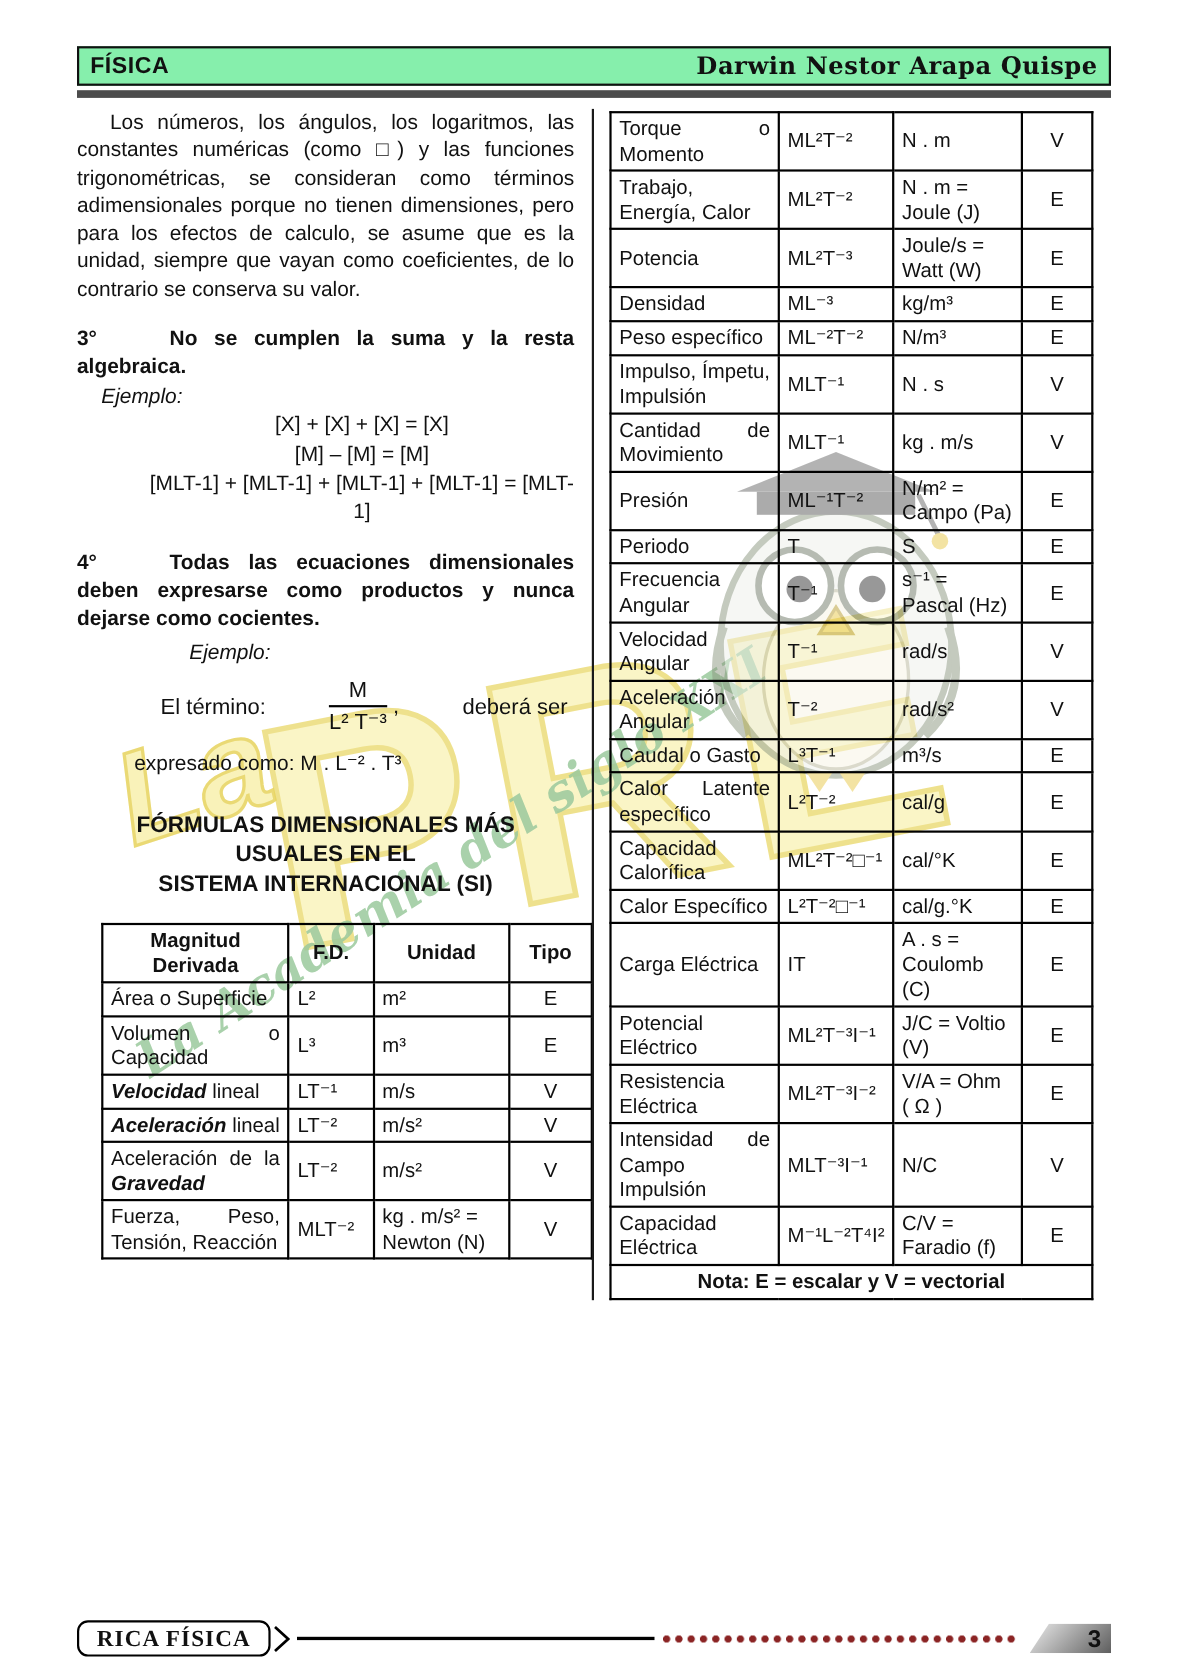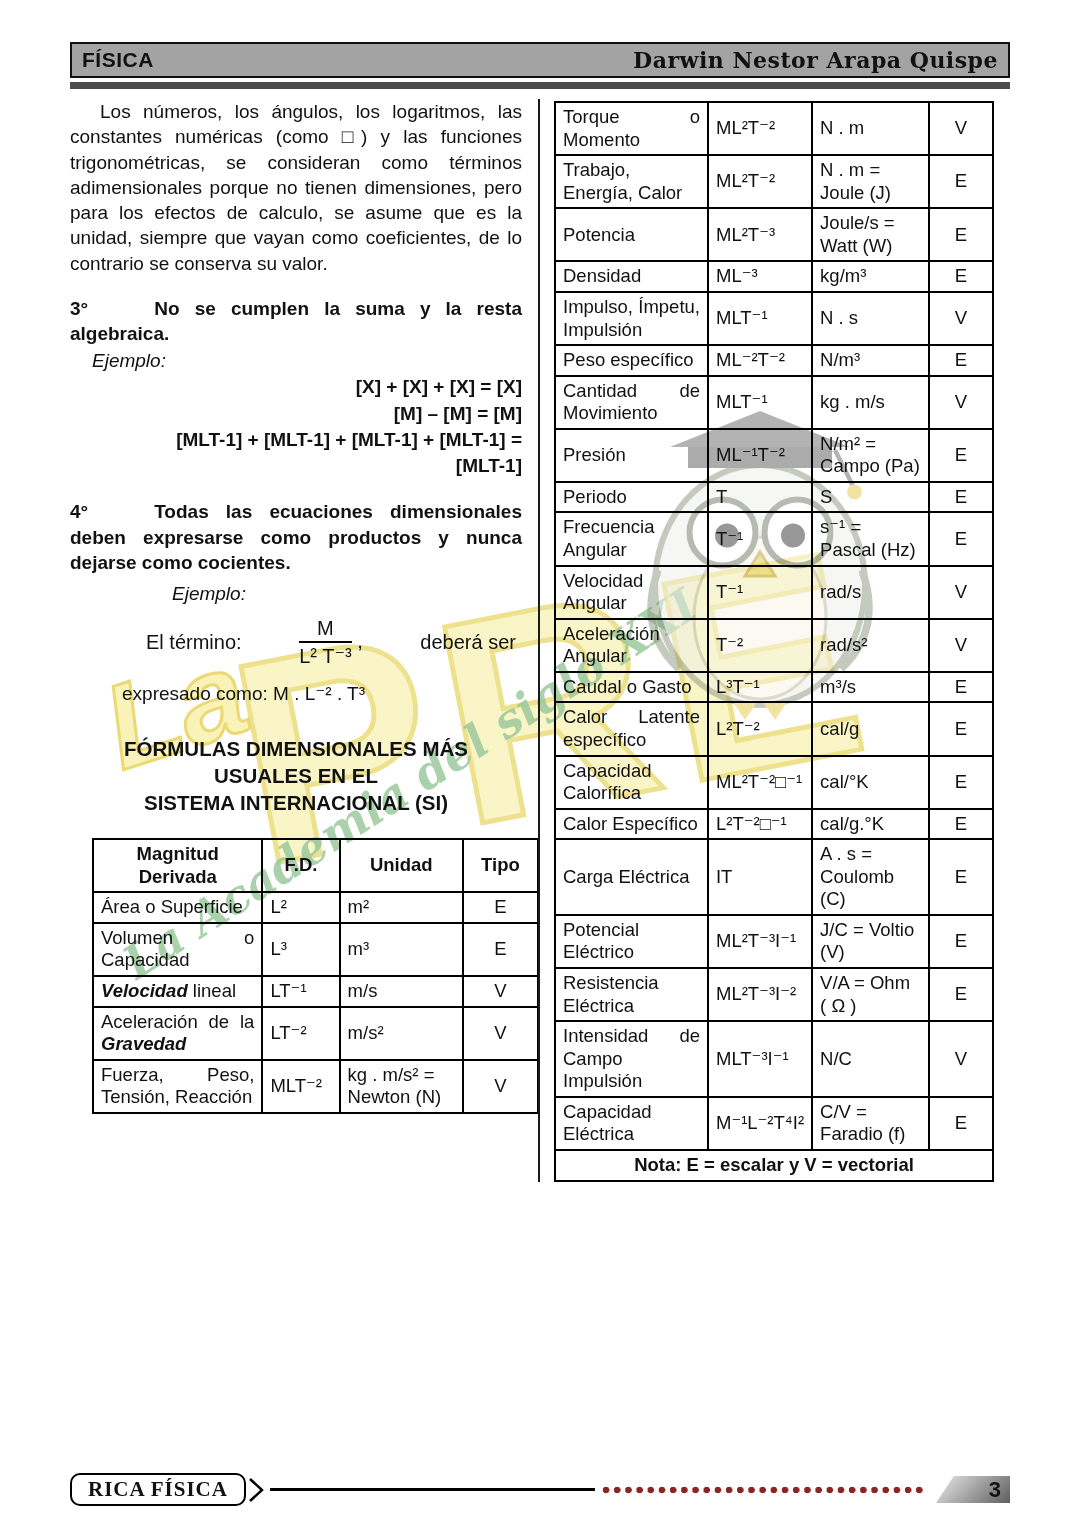--- a/index.html
+++ b/index.html
@@ -2,21 +2,21 @@
 <html><head>
 <meta charset="utf-8">
 <style>
   * { margin:0; padding:0; box-sizing:border-box; }
   body { background:#ffffff; font-family:"Liberation Sans","DejaVu Sans",sans-serif; }
   .page { position:relative; width:1080px; height:1526px; background:#ffffff; overflow:hidden;
           padding:42px 70px 0 70px; color:#111; }
 
   
   .header-box { position:relative; z-index:2; border:2.5px solid #111; display:flex;
-                justify-content:space-between; align-items:center; padding:3px 10px; background:#a3a3a3; }
+                justify-content:space-between; align-items:center; padding:3px 10px; background:#86efac; }
   .header-subject { font-weight:bold; font-size:21px; letter-spacing:.5px; }
   .header-author  { font-weight:bold; font-size:22px; font-family:"DejaVu Serif",serif; letter-spacing:.5px; }
   .header-rule { position:relative; z-index:2; height:7px; background:#4c4c4c; margin-top:4px; }
 
   
   .watermark-layer { position:absolute; inset:0; z-index:0; pointer-events:none; }
   .wm-la  { position:absolute; left:105px; top:640px; font-size:120px; font-weight:bold; font-style:italic;
             color:#f8f0a8; -webkit-text-stroke:3px #e5d052; transform:rotate(-18deg); opacity:.8; }
   .wm-pre { position:absolute; left:235px; top:540px; font-size:290px; font-weight:bold;
             color:#f9f2ae; -webkit-text-stroke:5px #e8d55e; transform:rotate(-11deg); opacity:.7; letter-spacing:14px; }
@@ -31,21 +31,21 @@
   .col-divider { width:2px; background:#1a1a1a; }
   .col-right { flex:1; padding-left:14px; padding-right:16px; }
 
   .body-text { font-size:19px; line-height:1.33; text-align:justify; }
   .indent { text-indent:30px; }
   .rule-heading { font-size:19px; font-weight:bold; text-align:justify; margin-top:20px; line-height:1.33; }
   .rule-num { margin-right:66px; }
   .ejemplo { font-size:19px; font-weight:normal; font-style:italic; margin:4px 0 2px 22px; }
   .ejemplo2 { margin-left:102px; margin-top:8px; }
   .examples { margin-left:66px; font-size:19px; line-height:1.38; }
-  .example-line { text-align:right;font-weight:bold; }
+  .example-line { text-align:center; }
 
   .term-line { display:flex; justify-content:space-between; align-items:center; font-size:20px;
                padding:10px 6px 2px 76px; }
   .fraction { display:inline-block; text-align:center; vertical-align:middle; }
   .fraction .num { display:block; border-bottom:2px solid #000; padding:0 14px 1px 14px; }
   .fraction .den { display:block; padding-top:1px; }
   .frac-comma { align-self:flex-end; }
   .expressed { font-size:19px; margin:12px 0 0 52px; }
 
   .section-heading { text-align:center; font-weight:bold; font-size:20.5px; line-height:1.32; margin-top:30px; }
@@ -174,20 +174,26 @@
               <td class="c-unit">m³</td>
               <td class="c-tipo">E</td>
             </tr>
             <tr>
               <td class="c-mag"><span class="em">Velocidad </span><span>lineal</span></td>
               <td class="c-fd">LT⁻¹</td>
               <td class="c-unit">m/s</td>
               <td class="c-tipo">V</td>
             </tr>
             <tr>
+              <td class="c-mag"><span class="em">Aceleración </span><span>lineal</span></td>
+              <td class="c-fd">LT⁻²</td>
+              <td class="c-unit">m/s²</td>
+              <td class="c-tipo">V</td>
+            </tr>
+            <tr>
               <td class="c-mag"><span>Aceleración de la </span><span class="em">Gravedad</span></td>
               <td class="c-fd">LT⁻²</td>
               <td class="c-unit">m/s²</td>
               <td class="c-tipo">V</td>
             </tr>
             <tr>
               <td class="c-mag">Fuerza, Peso, Tensión, Reacción</td>
               <td class="c-fd">MLT⁻²</td>
               <td class="c-unit">kg . m/s² = Newton (N)</td>
               <td class="c-tipo">V</td>
@@ -225,30 +231,30 @@
               <td class="c-unit">Joule/s = Watt (W)</td>
               <td class="c-tipo">E</td>
             </tr>
             <tr>
               <td class="c-mag">Densidad</td>
               <td class="c-fd">ML⁻³</td>
               <td class="c-unit">kg/m³</td>
               <td class="c-tipo">E</td>
             </tr>
             <tr>
+              <td class="c-mag">Peso específico</td>
+              <td class="c-fd">ML⁻²T⁻²</td>
+              <td class="c-unit">N/m³</td>
+              <td class="c-tipo">E</td>
+            </tr>
+            <tr>
               <td class="c-mag">Impulso, Ímpetu, Impulsión</td>
               <td class="c-fd">MLT⁻¹</td>
               <td class="c-unit">N . s</td>
               <td class="c-tipo">V</td>
-            </tr>
-            <tr>
-              <td class="c-mag">Peso específico</td>
-              <td class="c-fd">ML⁻²T⁻²</td>
-              <td class="c-unit">N/m³</td>
-              <td class="c-tipo">E</td>
             </tr>
             <tr>
               <td class="c-mag">Cantidad de Movimiento</td>
               <td class="c-fd">MLT⁻¹</td>
               <td class="c-unit">kg . m/s</td>
               <td class="c-tipo">V</td>
             </tr>
             <tr>
               <td class="c-mag">Presión</td>
               <td class="c-fd">ML⁻¹T⁻²</td>

